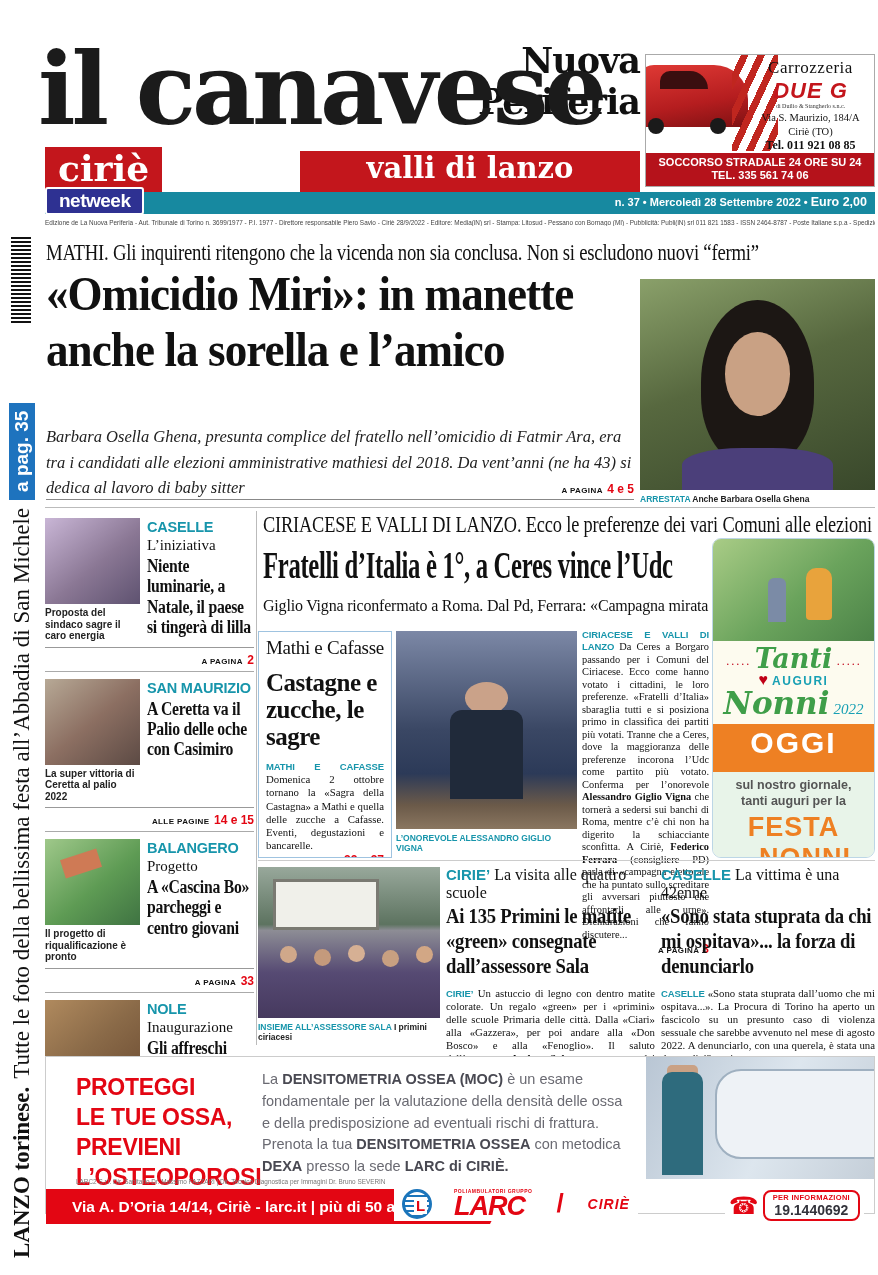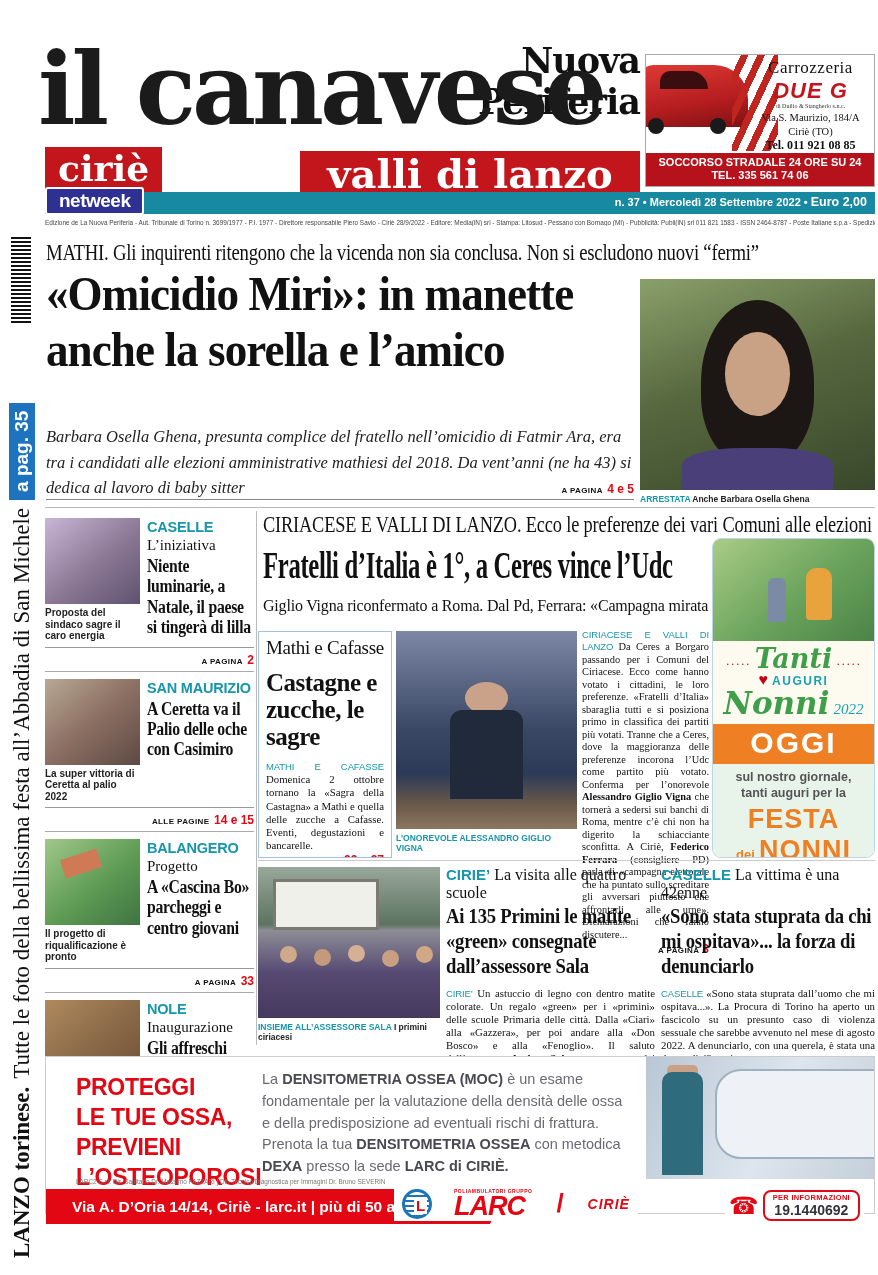--- a/index.html
+++ b/index.html
@@ -28,21 +28,21 @@
     background:#1e73be;padding:2px 8px;}
 
   
   .overtitle{position:absolute;left:448px;top:40px;width:192px;text-align:right;
     font-weight:bold;font-size:35px;font-family:"DejaVu Serif",serif;letter-spacing:-1px;}
   .main-title{position:absolute;left:38px;top:40px;font-family:"DejaVu Serif",serif;
     font-weight:bold;font-size:99px;line-height:1;letter-spacing:-4px;color:#1b1b1b;}
   .ed-box{position:absolute;background:#c3161c;color:#fff;font-family:"DejaVu Serif",serif;
     font-weight:bold;line-height:1;}
   .ed-left{left:45px;top:147px;font-size:36px;padding:3px 13px 10px;}
-  .ed-right{left:300px;top:151px;width:340px;font-size:40px;text-align:center;padding:3px 0 9px;}
+  .ed-right{left:300px;top:151px;width:340px;font-size:29px;text-align:center;padding:3px 0 9px;}
 
   
   .ad-top{position:absolute;left:645px;top:54px;width:230px;height:133px;background:#fff;
     border:1px solid #aaa;overflow:hidden;font-family:"Liberation Serif",serif;}
   .car{position:absolute;left:-8px;top:10px;width:110px;height:62px;background:linear-gradient(170deg,#e03a35 0%,#b51d1f 60%,#7e1113 100%);
     border-radius:16px 34px 6px 6px;}
   .car:before{content:"";position:absolute;left:22px;top:6px;width:48px;height:18px;background:#3a0e0f;border-radius:10px 18px 0 0;}
   .car:after{content:"";position:absolute;left:10px;bottom:-7px;width:16px;height:16px;border-radius:50%;background:#1a1a1a;box-shadow:62px 0 0 #1a1a1a;}
   .ad-stripes{position:absolute;left:86px;top:0;width:46px;height:96px;
     background:repeating-linear-gradient(115deg,transparent 0 8px,#c0261f 8px 15px);}
@@ -129,33 +129,33 @@
     background:#e8a33c;border-radius:10px 10px 4px 4px;box-shadow:-42px 6px 0 -4px #7b8ba6;}
   .nonni-script{text-align:center;padding:4px 2px 5px;line-height:1;}
   .n-dots{color:#c00016;font-size:12px;letter-spacing:1px;vertical-align:middle;}
   .n-tanti{color:#3f9e49;font-size:27px;font-style:italic;font-weight:bold;font-family:"DejaVu Serif",serif;}
   .n-heart{color:#c00016;font-size:16px;}
   .n-auguri{color:#18a0b4;font-family:"Liberation Sans",sans-serif;font-weight:bold;font-size:12px;
     letter-spacing:1.5px;text-transform:uppercase;}
   .n-nonni{color:#3f9e49;font-size:31px;font-style:italic;font-weight:bold;font-family:"DejaVu Serif",serif;}
   .n-year{color:#18a0b4;font-size:15px;font-style:italic;font-weight:normal;}
   .n-oggi{background:#ee8023;color:#fff;text-align:center;font-family:"Liberation Sans",sans-serif;
-    font-weight:900;font-size:30px;letter-spacing:2px;padding:2px 0 4px;}
+    font-weight:900;font-size:30px;letter-spacing:2px;padding:2px 0 12px;}
   .n-bottom{background:#e8f4e9;text-align:center;padding:6px 4px;height:100%;}
   .n-sub{color:#555;font-family:"Liberation Sans",sans-serif;font-size:12.5px;line-height:1.25;font-weight:bold;}
   .n-festa{color:#ee8023;font-family:"Liberation Sans",sans-serif;font-weight:900;font-size:27px;
     letter-spacing:1px;margin-top:3px;}
   .n-dei{color:#ee8023;font-family:"Liberation Sans",sans-serif;font-weight:bold;font-size:13px;}
   .n-nonniw{color:#ee8023;font-family:"Liberation Sans",sans-serif;font-weight:900;font-size:27px;letter-spacing:1px;}
 
   .sagre{position:absolute;left:258px;top:631px;width:134px;height:227px;border:1px solid #9fc3e0;
     padding:5px 7px;overflow:hidden;}
   .sagre-title{font-size:19px;letter-spacing:-.3px;}
   .sagre-headline{font-size:25px;font-weight:bold;line-height:1.08;letter-spacing:-.5px;margin-top:10px;}
-  .body-kicker{font-family:"Liberation Sans",sans-serif;font-weight:400;font-size:9.5px;color:#1795ab;
+  .body-kicker{font-family:"Liberation Sans",sans-serif;font-weight:700;font-size:9.5px;color:#1795ab;
     text-transform:uppercase;letter-spacing:-.1px;}
   .sagre-body{font-size:10.8px;line-height:1.22;text-align:justify;margin-top:10px;}
   .sagre-ref{text-align:right;margin-top:1px;}
 
   .vigna-photo{position:absolute;left:396px;top:631px;width:181px;height:198px;
     background:linear-gradient(#7c88a6 0%,#3a4764 50%,#2c3a58 72%,#6b5a49 88%,#8a7660 100%);overflow:hidden;}
   .vigna-photo:before{content:"";position:absolute;left:38%;top:26%;width:24%;height:16%;
     background:#caa289;border-radius:50%;}
   .vigna-photo:after{content:"";position:absolute;left:30%;top:40%;width:40%;height:45%;
     background:#202a3a;border-radius:12px 12px 0 0;}

